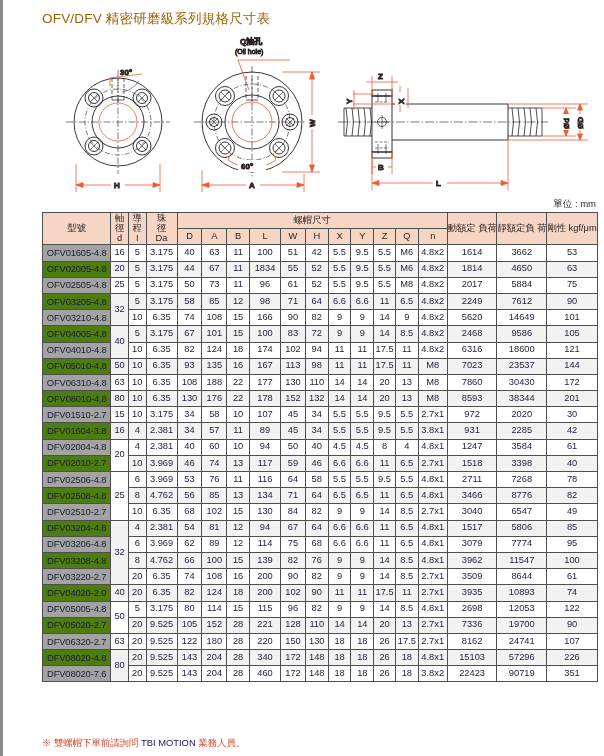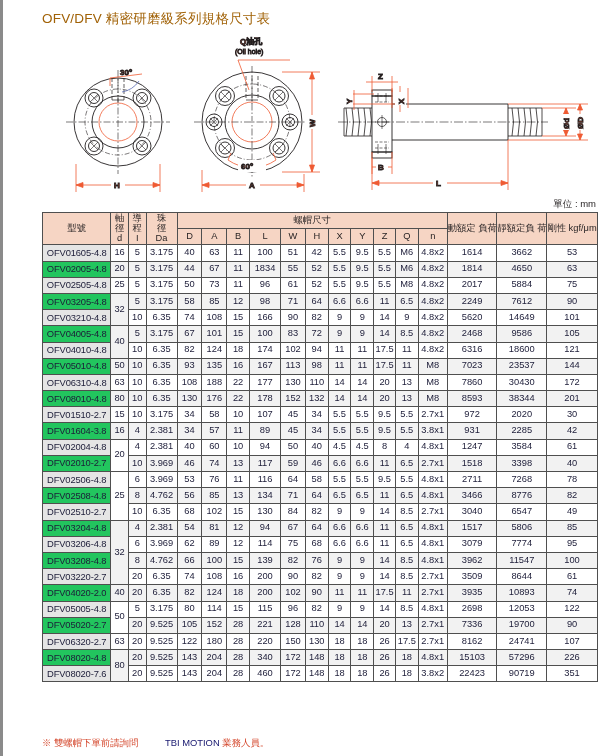--- a/index.html
+++ b/index.html
@@ -78,39 +78,39 @@
   }
   th.vert-head {
     font-size: 8.6px;
     line-height: 1.0;
   }
   th.vert-head span { display: block; }
   th.model-head { font-size: 10px; }
   th.group-head { font-size: 9.8px; margin-top: 36px; }
   th.cap-head { font-size: 9.2px; line-height: 1.08; }
   td.model {
-    background: #e5e5e5;
+    background: #a3a3a3;
     text-align: center;
     font-size: 9.4px;
     letter-spacing: -0.15px;
   }
   tr.alt td { background: #f2f2f2; }
-  tr.alt td.model { background: #22c55e; }
+  tr.alt td.model { background: #4d7c0f; }
   td.dcell { background: #ffffff; }
   tr.alt td.dcell { background: #f2f2f2; }
   td.dcell.grp { background: #ffffff; }
   .footnote {
     position: absolute;
     left: 42px;
     top: 737px;
     font-size: 9.4px;
     color: #d4452a;
     white-space: nowrap;
   }
-  .footnote .blk { color: #16166e; margin-left: 24px; }
+  .footnote .blk { color: #16166e; }
   
   .dim-red { fill: #ef5a32; font-family: "Liberation Sans", sans-serif; font-size: 8px; font-weight: bold;}
   .dim-red-s { fill: #ef5a32; font-family: "Liberation Sans", sans-serif; font-size: 7px; }
 </style>
 </head>
 <body>
 
 <div class="page-left-rule"></div>
 
 <div class="page-title">OFV/DFV 精密研磨級系列規格尺寸表</div>

